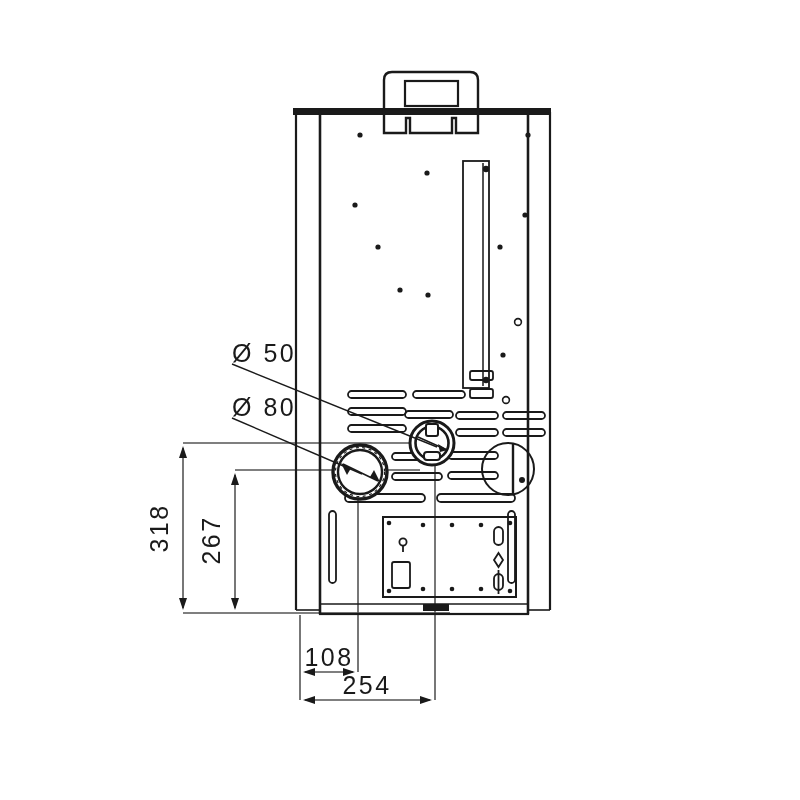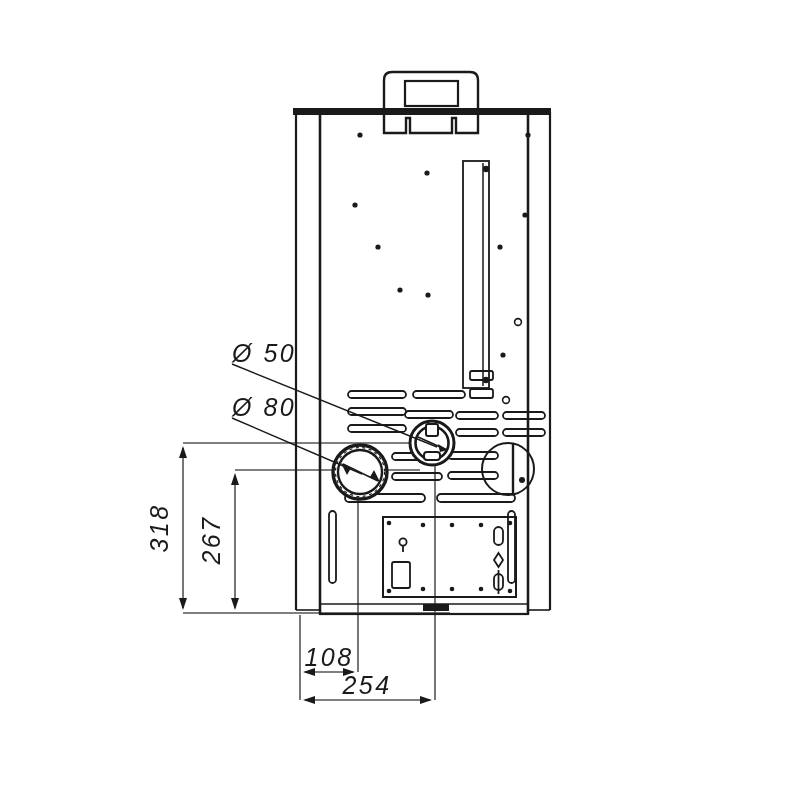--- a/index.html
+++ b/index.html
@@ -9,21 +9,20 @@
   }
   body {
     font-family: "Liberation Sans", sans-serif;
   }
   #drawing-root {
     position: relative;
     width: 800px;
     height: 800px;
     background: #ffffff;
     overflow: hidden;
-    font-style: italic;
   }
   #drawing-svg {
     display: block;
     width: 800px;
     height: 800px;
   }
   .dim-text {
     font-family: "Liberation Sans", sans-serif;
     font-size: 25px;
     letter-spacing: 2.5px;

